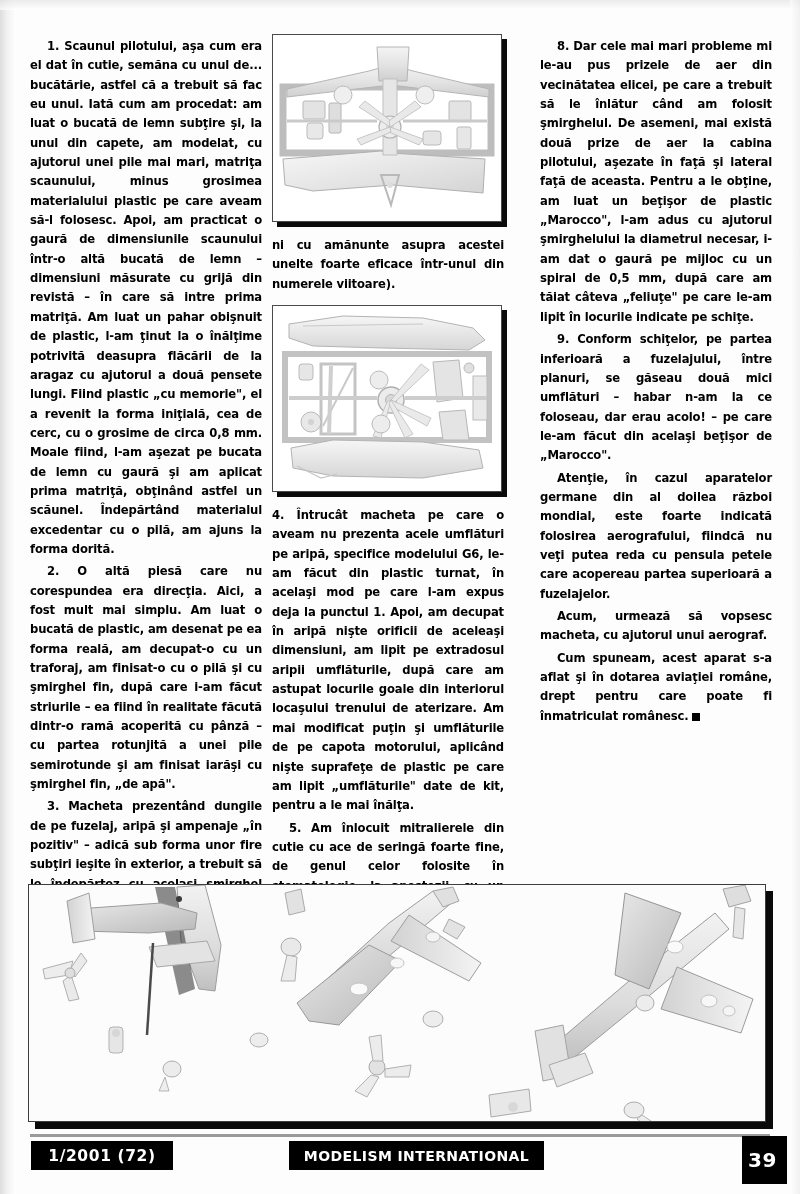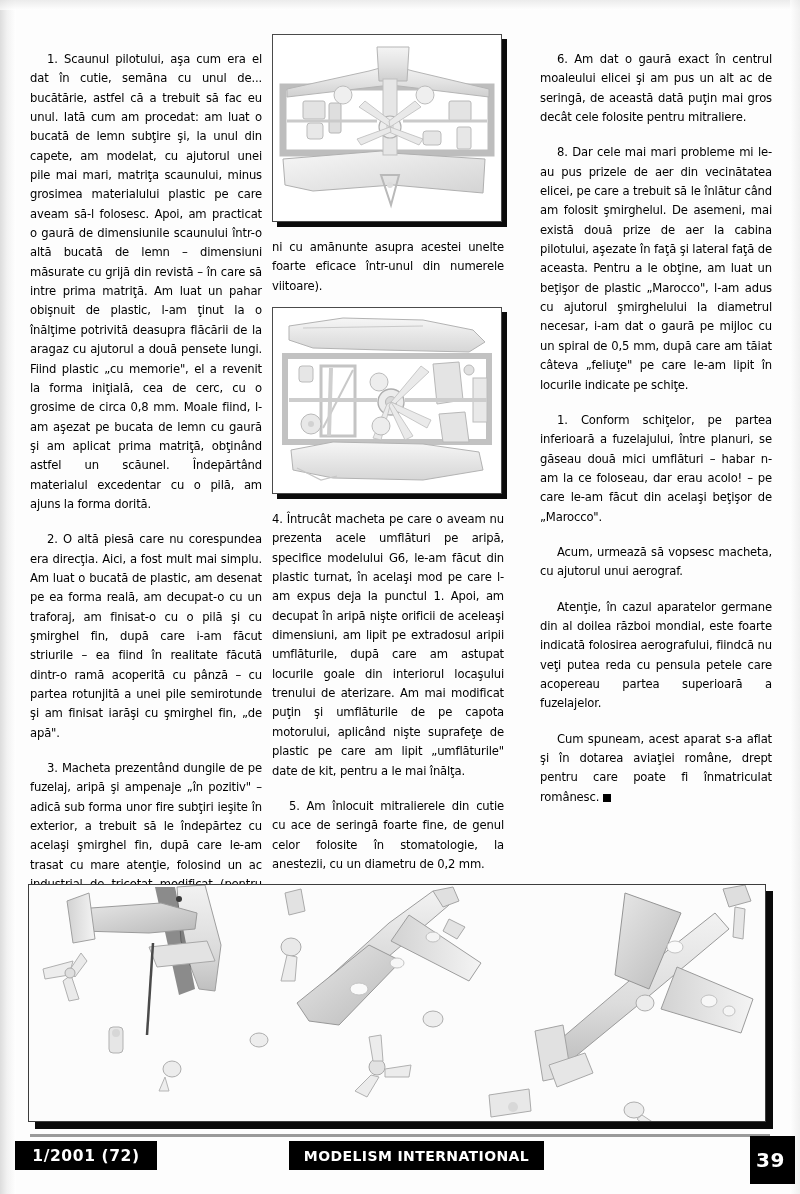--- a/index.html
+++ b/index.html
@@ -53,23 +53,23 @@
   .col {
     position: absolute;
     top: 0;
     width: 232px;
   }
   .col-1 { left: 0px; }
   .col-2 { left: 242px; }
   .col-3 { left: 510px; }
 
   p.body-par {
-    margin: 16px 0 0 0;
+    margin: 3px 0 0 0;
     font-family: "DejaVu Sans", sans-serif;
-    font-weight: normal;
+    font-weight: bold;
     font-size: 11.6px;
     line-height: 19.35px;
     text-align: justify;
     text-justify: inter-word;
     color: #000000;
     letter-spacing: -0.15px;
     text-indent: 17px;
     -webkit-hyphens: none;
     hyphens: none;
   }
@@ -128,21 +128,21 @@
     background: #000000;
     color: #ffffff;
     font-family: "DejaVu Sans", sans-serif;
     font-weight: bold;
     display: flex;
     align-items: center;
     justify-content: center;
     letter-spacing: 0.6px;
   }
   .footer-issue {
-    left: 15px;
+    left: 31px;
     top: 7px;
     width: 142px;
     height: 29px;
     font-size: 15.5px;
     text-align: center;
   }
   .footer-title {
     left: 289px;
     top: 7px;
     width: 255px;
@@ -152,21 +152,20 @@
   }
   .footer-page {
     left: 742px;
     top: 2px;
     width: 45px;
     height: 48px;
     font-size: 20px;
     justify-content: flex-start;
     padding-left: 6px;
     box-sizing: border-box;
-    margin-left: 8px;
   }
   .end-mark {
     display: inline-block;
     width: 8px;
     height: 8px;
     background: #000;
     margin-left: 4px;
     vertical-align: -1px;
   }
 </style>
@@ -287,25 +286,24 @@
           <line x1="16" y1="92" x2="104" y2="92" stroke="#cdcdcd" stroke-width="4"></line>
           <line x1="132" y1="92" x2="214" y2="92" stroke="#cdcdcd" stroke-width="4"></line>
         </svg>
       </div>
 
       <p class="body-par cont">4. Întrucât macheta pe care o aveam nu prezenta acele umflături pe aripă, specifice modelului G6, le-am făcut din plastic turnat, în acelaşi mod pe care l-am expus deja la punctul 1. Apoi, am decupat în aripă nişte orificii de aceleaşi dimensiuni, am lipit pe extradosul aripii umflăturile, după care am astupat locurile goale din interiorul locaşului trenului de aterizare. Am mai modificat puţin şi umflăturile de pe capota motorului, aplicând nişte suprafeţe de plastic pe care am lipit „umflăturile" date de kit, pentru a le mai înălţa.</p>
       <p class="body-par">5. Am înlocuit mitralierele din cutie cu ace de seringă foarte fine, de genul celor folosite în stomatologie, la anestezii, cu un diametru de 0,2 mm.</p>
     </div>
 
     <div class="col col-3">
-      <p class="body-par">6. Am dat o gaură exact în centrul moaleului elicei şi am pus un alt ac de seringă, de această dată puţin mai gros decât cele folosite pentru mitraliere.</p>
       <p class="body-par">8. Dar cele mai mari probleme mi le-au pus prizele de aer din vecinătatea elicei, pe care a trebuit să le înlătur când am folosit şmirghelul. De asemeni, mai există două prize de aer la cabina pilotului, aşezate în faţă şi lateral faţă de aceasta. Pentru a le obţine, am luat un beţişor de plastic „Marocco", l-am adus cu ajutorul şmirghelului la diametrul necesar, i-am dat o gaură pe mijloc cu un spiral de 0,5 mm, după care am tăiat câteva „feliuţe" pe care le-am lipit în locurile indicate pe schiţe.</p>
-      <p class="body-par">1. Conform schiţelor, pe partea inferioară a fuzelajului, între planuri, se găseau două mici umflături – habar n-am la ce foloseau, dar erau acolo! – pe care le-am făcut din acelaşi beţişor de „Marocco".</p>
+      <p class="body-par">9. Conform schiţelor, pe partea inferioară a fuzelajului, între planuri, se găseau două mici umflături – habar n-am la ce foloseau, dar erau acolo! – pe care le-am făcut din acelaşi beţişor de „Marocco".</p>
+      <p class="body-par">Atenţie, în cazul aparatelor germane din al doilea război mondial, este foarte indicată folosirea aerografului, fiindcă nu veţi putea reda cu pensula petele care acopereau partea superioară a fuzelajelor.</p>
       <p class="body-par">Acum, urmează să vopsesc macheta, cu ajutorul unui aerograf.</p>
-      <p class="body-par">Atenţie, în cazul aparatelor germane din al doilea război mondial, este foarte indicată folosirea aerografului, fiindcă nu veţi putea reda cu pensula petele care acopereau partea superioară a fuzelajelor.</p>
       <p class="body-par"><span>Cum spuneam, acest aparat s-a aflat şi în dotarea aviaţiei române, drept pentru care poate fi înmatriculat românesc.</span><span class="end-mark"></span></p>
     </div>
 
   </div>
 
   <div class="photo-big">
     <svg class="photo-canvas" viewBox="0 0 736 236" preserveAspectRatio="none">
       <defs>
         <linearGradient id="gBody" x1="0" y1="0" x2="0" y2="1">
           <stop offset="0%" stop-color="#f2f2f2"></stop>

